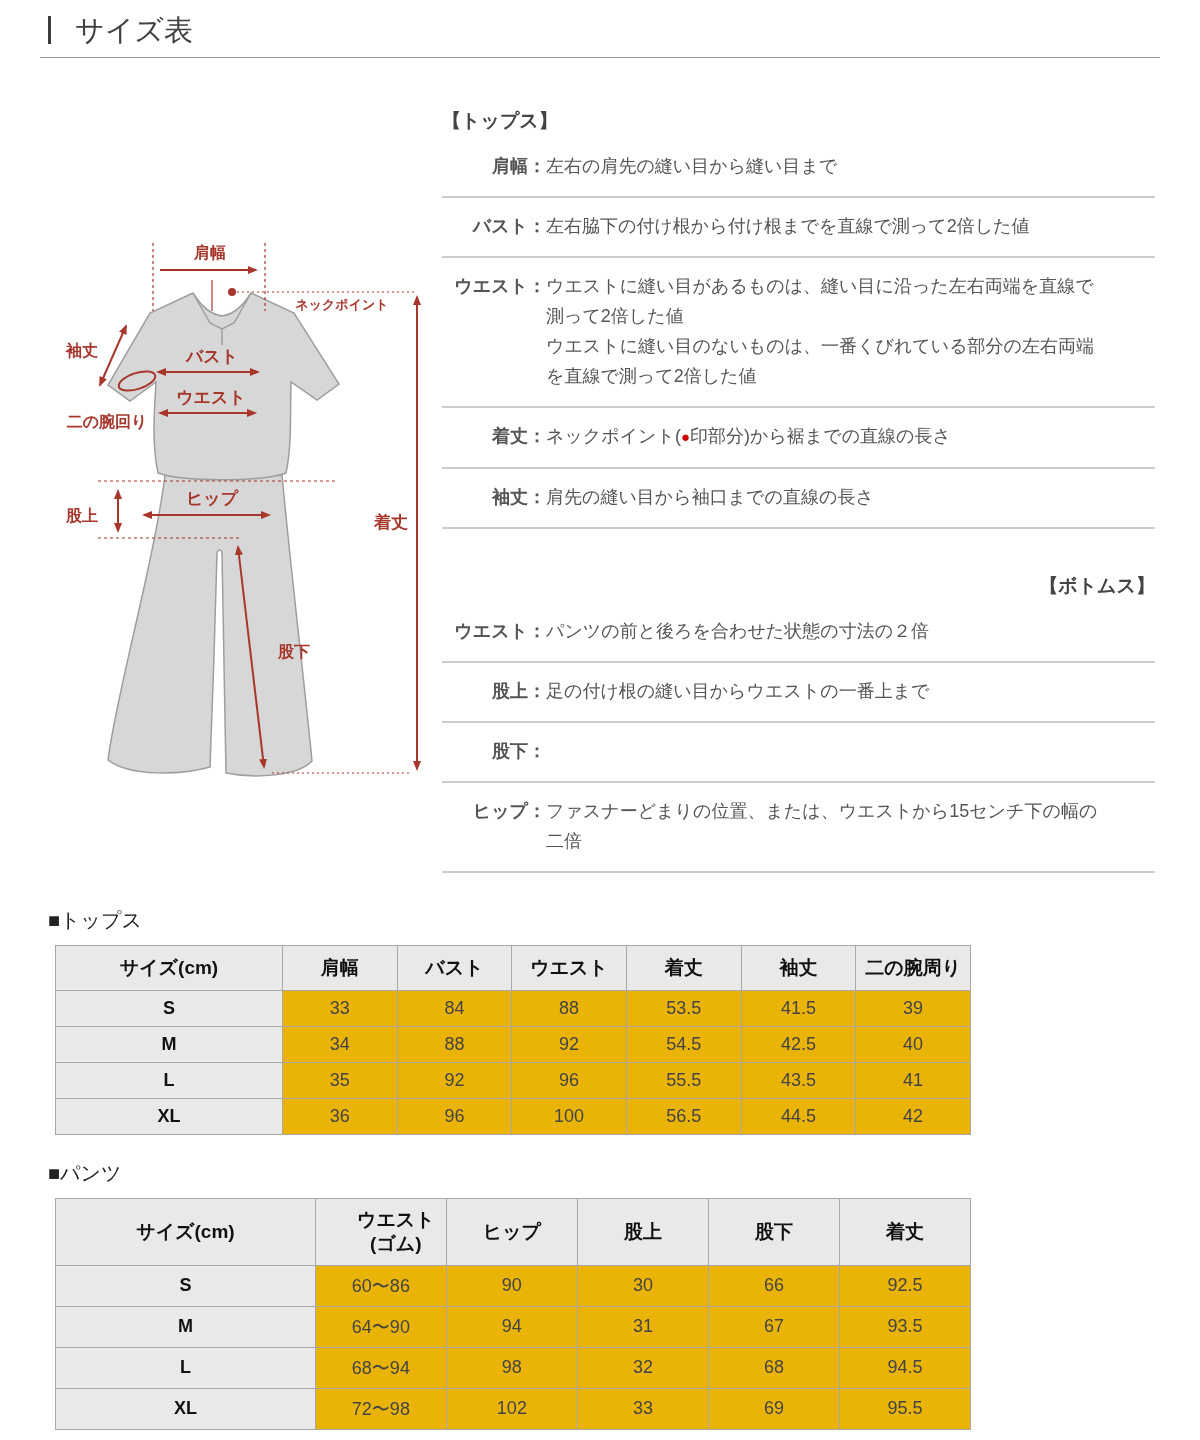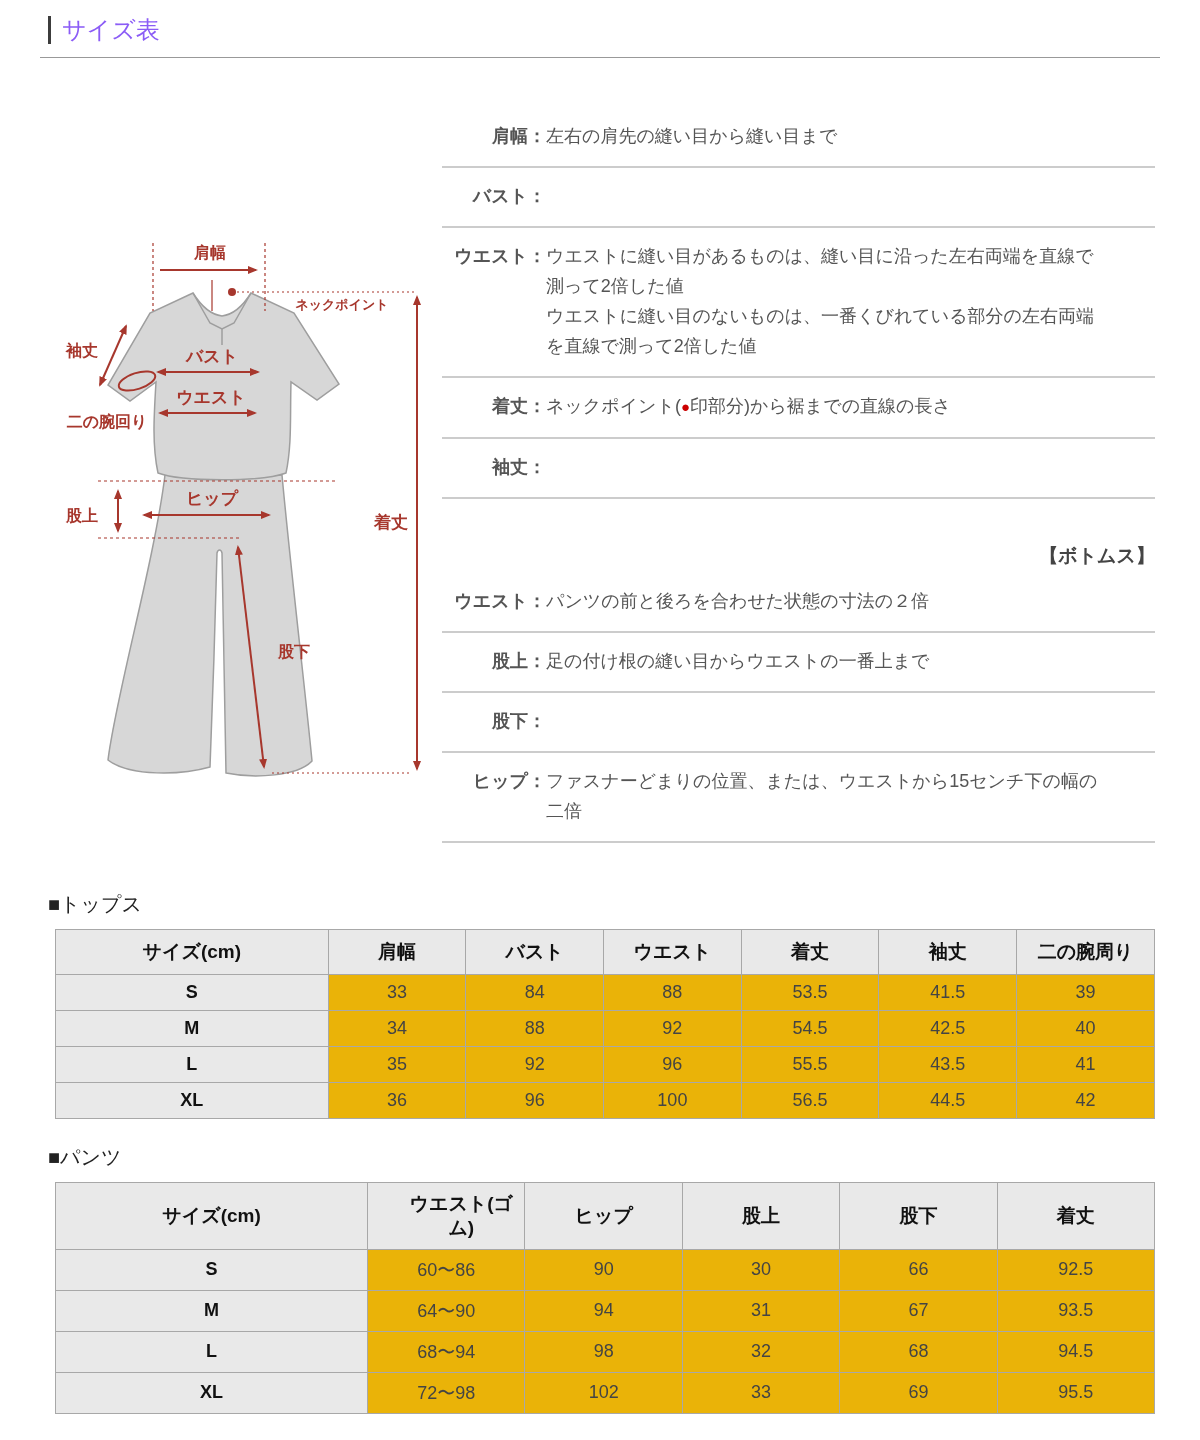--- a/index.html
+++ b/index.html
@@ -4,22 +4,22 @@
 <style>
   html,body{margin:0;padding:0;background:#fff;}
   body{
     width:1200px;height:1440px;overflow:hidden;
     font-family:"Liberation Sans","DejaVu Sans",sans-serif;
     color:#555;
   }
   
   .page-header{padding:16px 40px 0 48px;}
   .page-title{
-    margin:0;font-size:24px;font-weight:500;color:#8b5cf6;
-    border-left:3px solid #3c3c3c;padding-left:11px;line-height:28px;
+    margin:0;font-size:29px;font-weight:500;color:#404040;
+    border-left:3px solid #3c3c3c;padding-left:24px;line-height:28px;
   }
   .header-rule{border:none;border-top:1px solid #999;margin:13px 40px 0 40px;}
 
   
   .main{display:flex;padding:0 45px 0 50px;}
   .diagram-col{width:392px;flex:none;padding-top:175px;}
   .defs-col{flex:1;padding-top:50px;}
 
   
   .def-heading{font-size:19px;font-weight:bold;color:#444;margin:0 0 4px 0;}
@@ -34,21 +34,21 @@
   .dlabel.big{font-size:17px;}
   .dlabel.small{font-size:13px;}
   .ann{stroke:#a7372d;fill:none;}
 
   
   .tables{padding:0 35px 0 40px;}
   .section-title{font-size:20px;color:#222;margin:0 0 11px 8px;font-weight:500;}
   .tops-section{margin-top:34px;}
   .pants-section{margin-top:25px;}
   table.size-table{
-    width:1100px;margin-left:15px;border-collapse:collapse;
+    width:916px;margin-left:15px;border-collapse:collapse;
     font-size:18px;table-layout:fixed;
   }
   table.size-table th,table.size-table td{
     border:1px solid #a8a8a8;text-align:center;vertical-align:middle;
   }
   table.size-table thead th{
     background:#e9e9e9;color:#111;font-weight:bold;font-size:19px;padding:9px 4px;
   }
   table.size-table tbody th.size-cell{
     background:#e9e9e9;color:#111;font-weight:bold;padding:7px 4px;
@@ -125,30 +125,34 @@
         <line class="ann" x1="94" y1="282" x2="219" y2="282" stroke-width="2" marker-start="url(#as)" marker-end="url(#ae)"></line>
         <text class="dlabel big" x="162" y="271" text-anchor="middle">ヒップ</text>
 
         <line class="ann" x1="188" y1="314" x2="214" y2="534" stroke-width="2" marker-start="url(#as)" marker-end="url(#ae)"></line>
         <text class="dlabel" x="228" y="424" text-anchor="start">股下</text>
       </g>
     </svg>
   </div>
 
   <div class="defs-col">
+    <p class="def-heading">【トップス】</p>
 
     <div class="def-row">
       <div class="def-term">肩幅：</div>
       <div class="def-desc">
         <div>左右の肩先の縫い目から縫い目まで</div>
       </div>
     </div>
 
     <div class="def-row">
       <div class="def-term">バスト：</div>
+      <div class="def-desc">
+        <div>左右脇下の付け根から付け根までを直線で測って2倍した値</div>
+      </div>
     </div>
 
     <div class="def-row">
       <div class="def-term">ウエスト：</div>
       <div class="def-desc">
         <div>ウエストに縫い目があるものは、縫い目に沿った左右両端を直線で</div>
         <div>測って2倍した値</div>
         <div>ウエストに縫い目のないものは、一番くびれている部分の左右両端</div>
         <div>を直線で測って2倍した値</div>
       </div>
@@ -156,20 +160,23 @@
 
     <div class="def-row">
       <div class="def-term">着丈：</div>
       <div class="def-desc">
         <div><span>ネックポイント(</span><span class="red-dot">●</span><span>印部分)から裾までの直線の長さ</span></div>
       </div>
     </div>
 
     <div class="def-row">
       <div class="def-term">袖丈：</div>
+      <div class="def-desc">
+        <div>肩先の縫い目から袖口までの直線の長さ</div>
+      </div>
     </div>
 
     <p class="def-heading bottoms">【ボトムス】</p>
 
     <div class="def-row">
       <div class="def-term">ウエスト：</div>
       <div class="def-desc">
         <div>パンツの前と後ろを合わせた状態の寸法の２倍</div>
       </div>
     </div>

